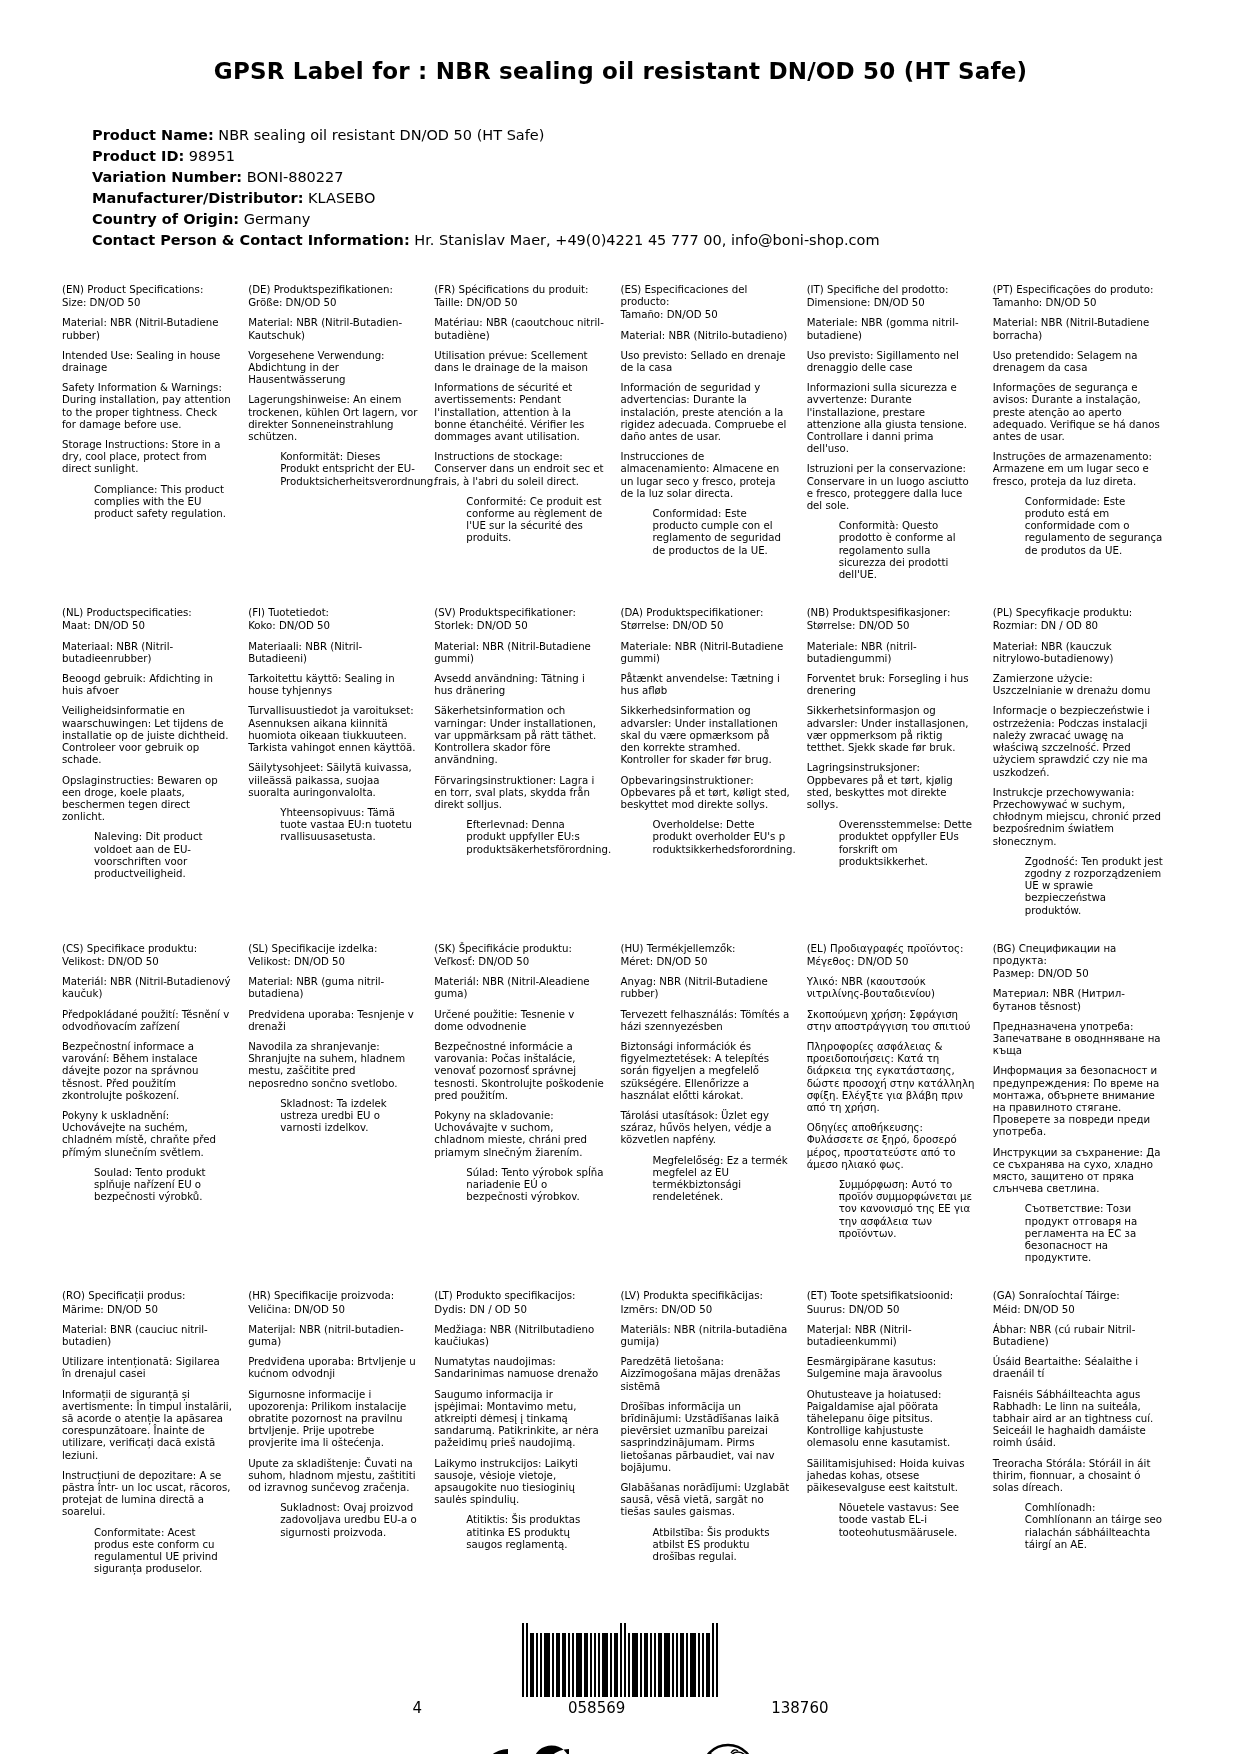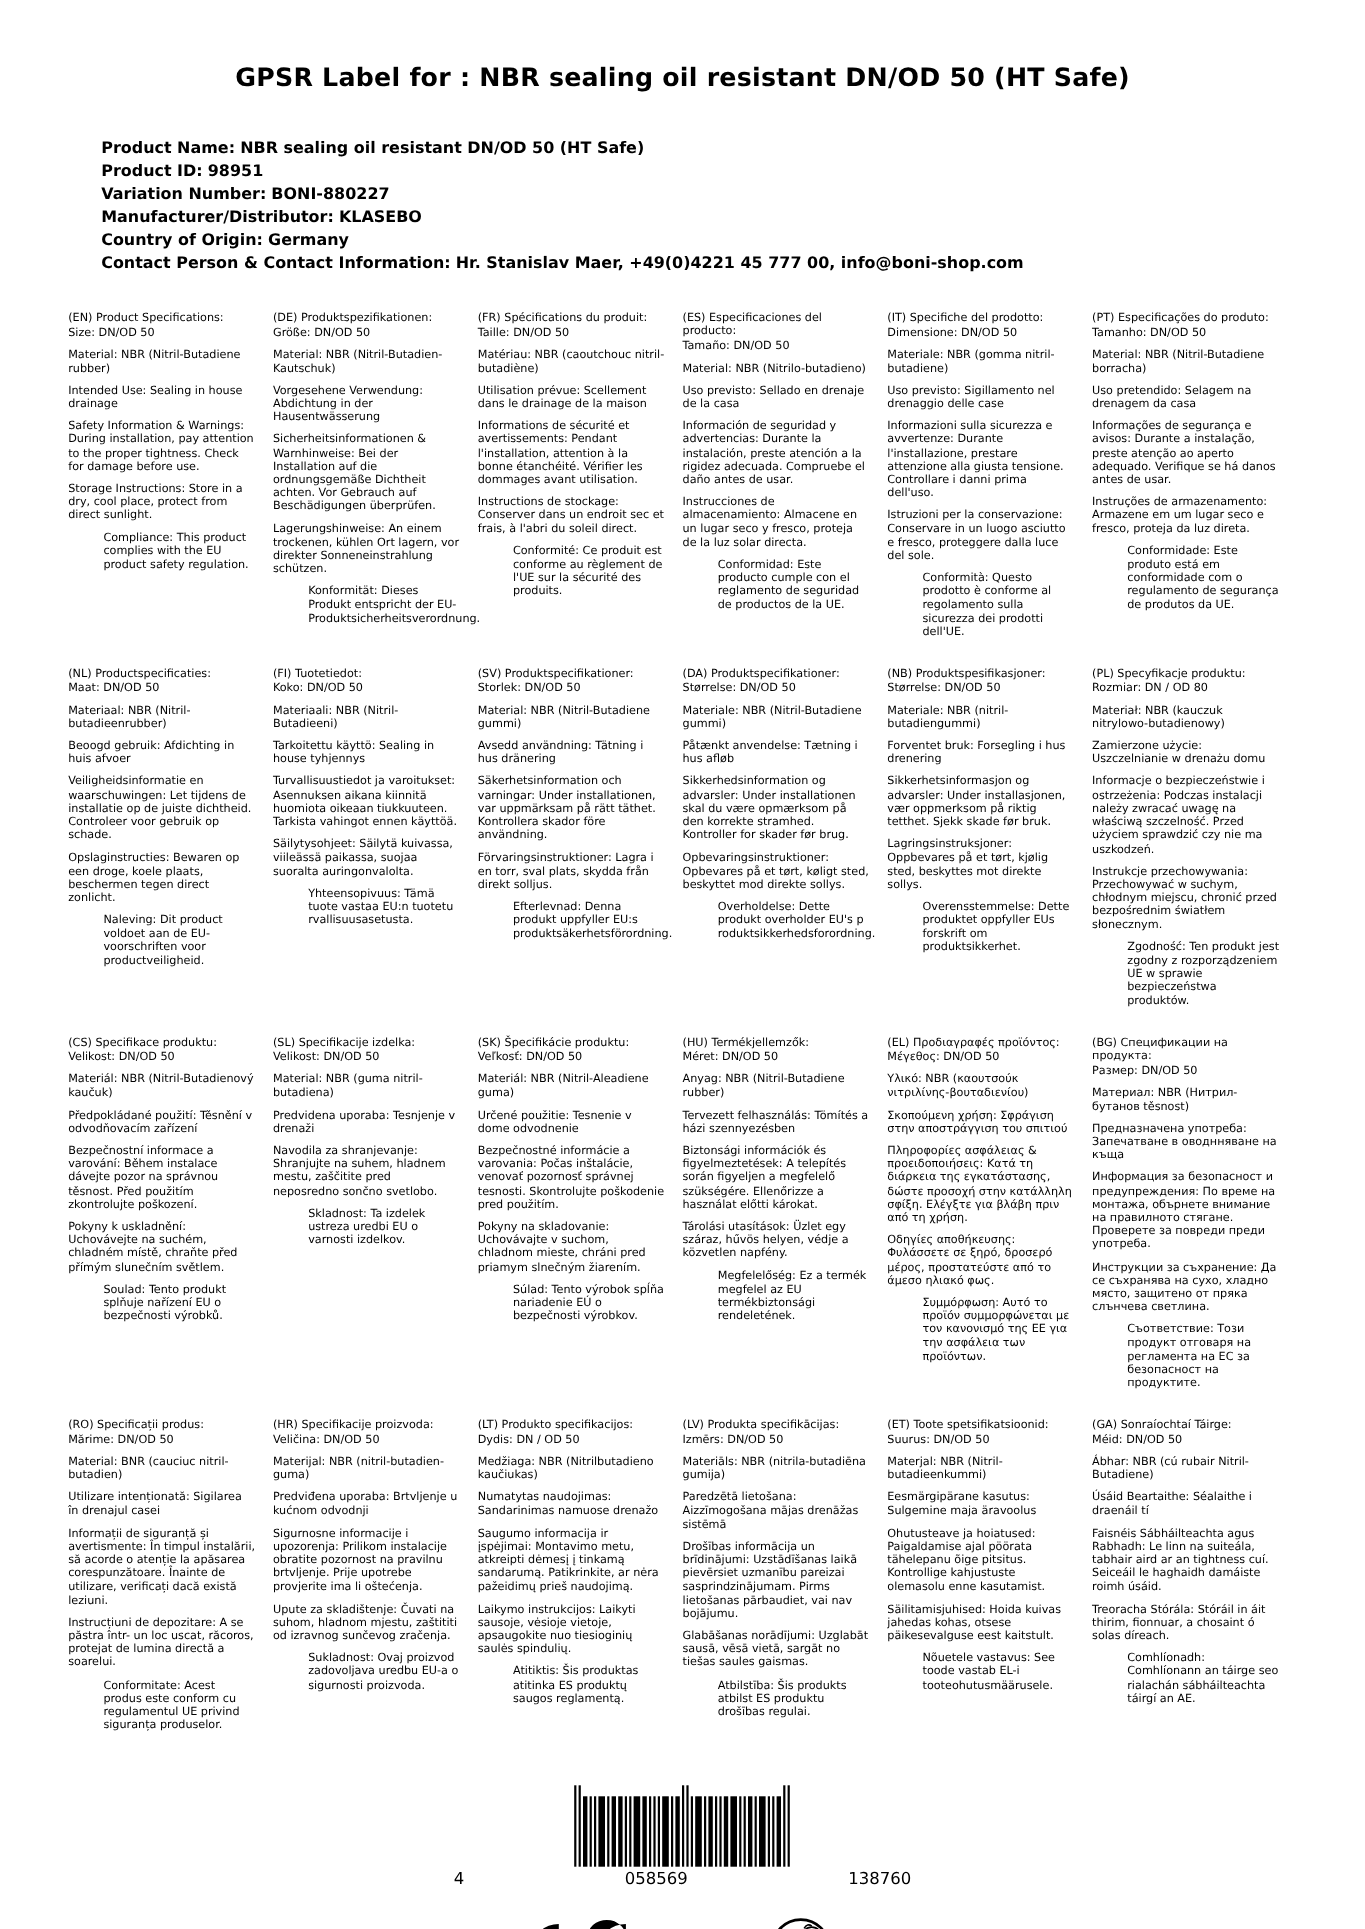--- a/index.html
+++ b/index.html
@@ -33,21 +33,21 @@
   }
   .meta .row {
     margin-bottom: 2px;
     white-space: nowrap;
   }
   .meta .lbl {
     font-weight: bold;
     margin-left: 28px;
   }
   .meta .val {
-    font-weight: bold;
+    font-weight: normal;
     text-align: right;
   }
   .lang-block-row {
     display: flex;
     gap: 0;
     margin-bottom: 26px;
     align-items: flex-start;
   }
   .lang-cell {
     width: 16.6666%;
@@ -152,21 +152,20 @@
       <span class="field">Intended Use: Sealing in house drainage</span>
       <span class="field">Safety Information &amp; Warnings: During installation, pay attention to the proper tightness. Check for damage before use.</span>
       <span class="field">Storage Instructions: Store in a dry, cool place, protect from direct sunlight.</span>
       <span class="field">Compliance: This product complies with the EU product safety regulation.</span>
     </div>
     <div class="lang-cell">
       <span class="hdr">(DE) Produktspezifikationen:</span>
       <span class="field">Größe: DN/OD 50</span>
       <span class="field">Material: NBR (Nitril-Butadien-Kautschuk)</span>
       <span class="field">Vorgesehene Verwendung: Abdichtung in der Hausentwässerung</span>
-      <span class="field">Sicherheitsinformationen &amp; Warnhinweise: Bei der Installation auf die ordnungsgemäße Dichtheit achten. Vor Gebrauch auf Beschädigungen überprüfen.</span>
       <span class="field">Lagerungshinweise: An einem trockenen, kühlen Ort lagern, vor direkter Sonneneinstrahlung schützen.</span>
       <span class="field">Konformität: Dieses Produkt entspricht der EU-Produktsicherheitsverordnung.</span>
     </div>
     <div class="lang-cell">
       <span class="hdr">(FR) Spécifications du produit:</span>
       <span class="field">Taille: DN/OD 50</span>
       <span class="field">Matériau: NBR (caoutchouc nitril-butadiène)</span>
       <span class="field">Utilisation prévue: Scellement dans le drainage de la maison</span>
       <span class="field">Informations de sécurité et avertissements: Pendant l'installation, attention à la bonne étanchéité. Vérifier les dommages avant utilisation.</span>
       <span class="field">Instructions de stockage: Conserver dans un endroit sec et frais, à l'abri du soleil direct.</span>

